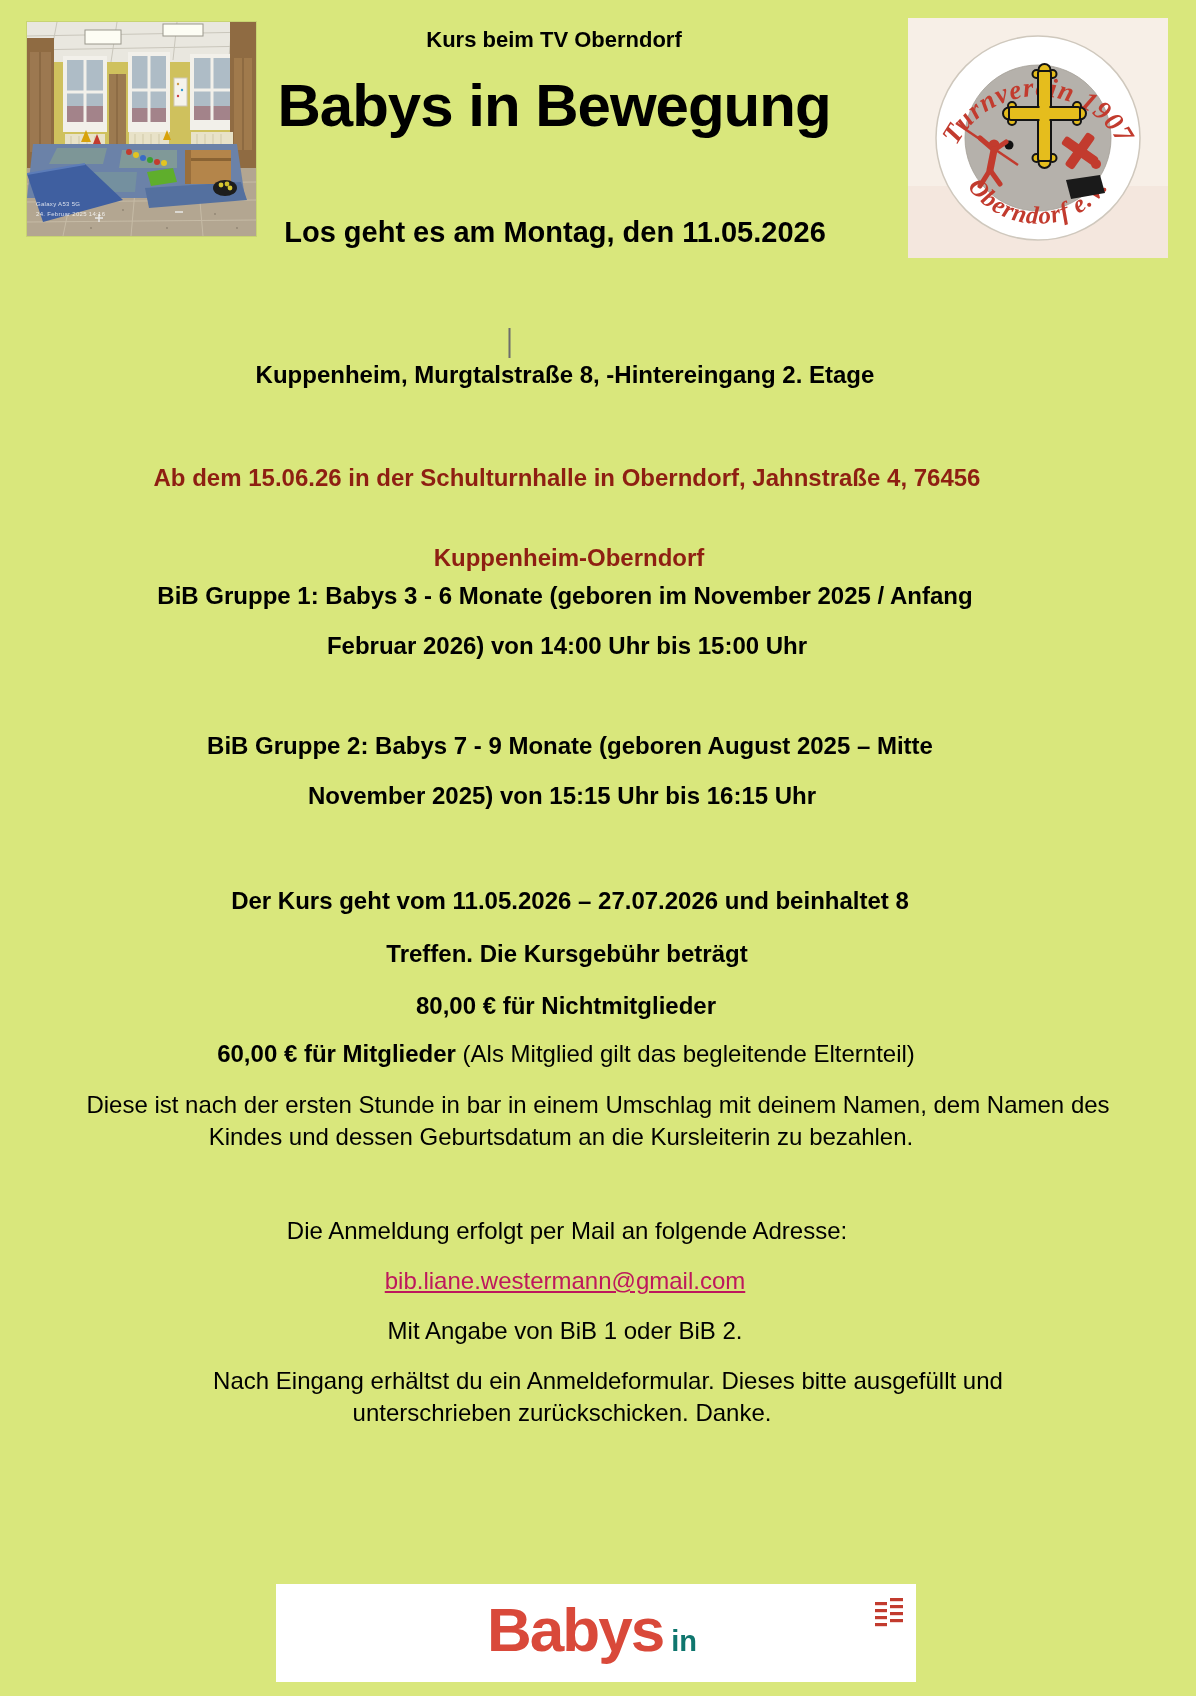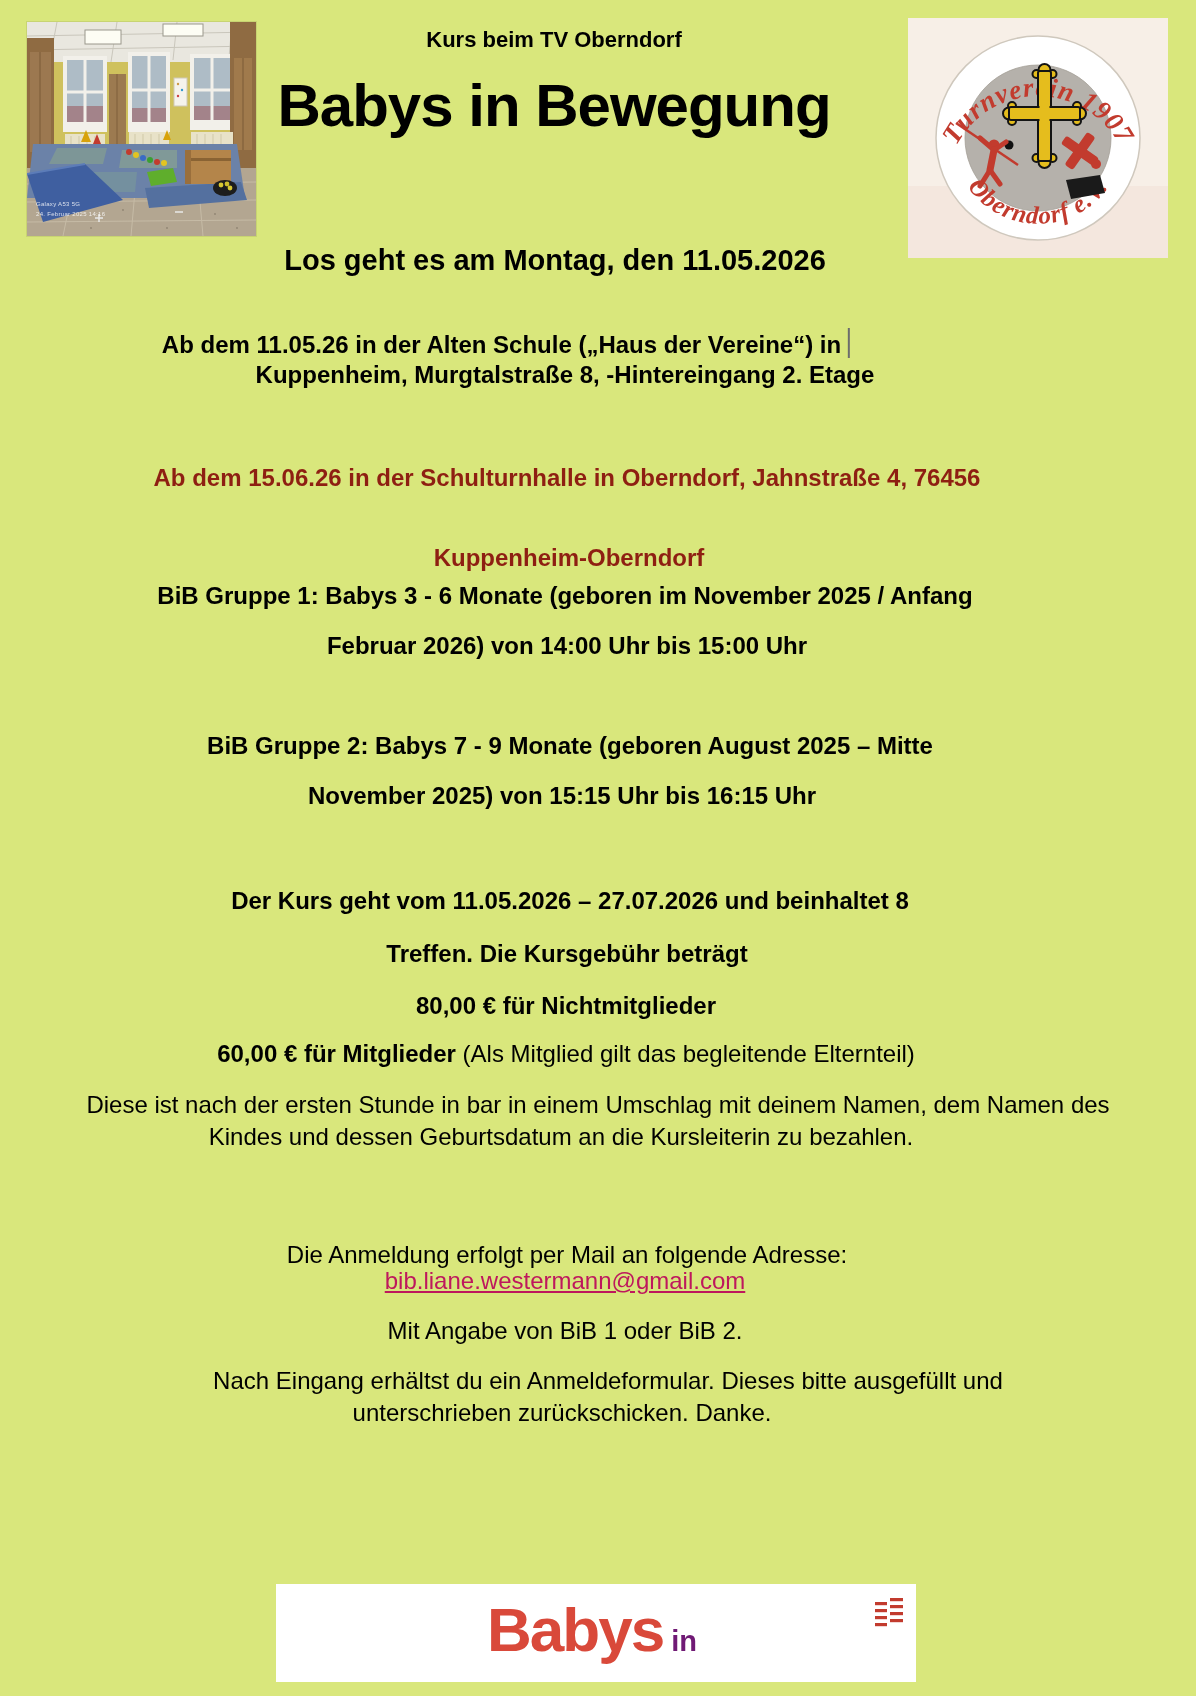--- a/index.html
+++ b/index.html
@@ -15,41 +15,41 @@
     position:absolute;
     transform:translateX(-50%);
     white-space:nowrap;
     font-size:24px;
     line-height:1.25;
   }
   .b { font-weight:700; }
   .red { color:#8e1f12; }
   .kicker { font-size:22px; font-weight:700; }
   .title  { font-size:60px; font-weight:700; letter-spacing:-1px; }
-  .start  { font-size:29px; font-weight:700;margin-top:28px; }
+  .start  { font-size:29px; font-weight:700; }
   .caret {
     display:inline-block; width:2px; height:30px;
     background:#6d6d6d; margin-left:7px; vertical-align:-5px;
   }
   a.email {
     color:#be185d; text-decoration:underline; cursor:pointer;
   }
   .photo {
     position:absolute; left:27px; top:22px; width:229px; height:214px;
     box-shadow:0 0 0 1px rgba(0,0,0,.08);
   }
   .clublogo { position:absolute; left:908px; top:18px; width:260px; height:240px; }
   .biblogo {
     position:absolute; left:276px; top:1584px; width:640px; height:98px;
     background:#ffffff;
     display:flex; align-items:baseline; justify-content:center;
     padding-top:10px;
   }
   .biblogo .babys   { color:#d9493a; font-weight:700; font-size:62px; letter-spacing:-2px; }
-  .biblogo .inword  { color:#701a75; font-weight:700; font-size:29px; margin:0 8px; }
+  .biblogo .inword  { color:#0f766e; font-weight:700; font-size:29px; margin:0 8px; }
   .biblogo .beweg   { color:#171717; font-weight:700; font-size:62px; letter-spacing:-2px; }
   .biblogo .mark    { position:absolute; right:10px; top:12px; }
   .wm { font-size:6px; fill:#ffffff; opacity:.8; letter-spacing:.3px; }
 </style>
 </head>
 <body>
 
 <div class="photo">
   <svg width="229" height="214" viewBox="0 0 229 214">
 
@@ -240,21 +240,21 @@
       <polygon points="158,162 192,157 197,175 163,181" fill="#1a1a1a"></polygon>
     </g>
   </svg>
 </div>
 
 <div class="cline kicker" style="left:554px; top:26px;">Kurs beim TV Oberndorf</div>
 <div class="cline title" style="left:554px; top:68px;">Babys in Bewegung</div>
 <div class="cline start" style="left:555px; top:214px;">Los geht es am Montag, den 11.05.2026</div>
 
 <div class="cline b" style="left:506px; top:328px;">
-  <span>Ab dem 11.05.26 in der Alten Schule („Haus der Vereine“) in</span><span class="caret"></span>
+  <span class="caret"></span>
 </div>
 <div class="cline b" style="left:565px; top:360px;">Kuppenheim, Murgtalstraße 8, -Hintereingang 2. Etage</div>
 
 <div class="cline b red" style="left:567px; top:463px;">Ab dem 15.06.26 in der Schulturnhalle in Oberndorf, Jahnstraße 4, 76456</div>
 <div class="cline b red" style="left:569px; top:495px;margin-top:48px;">Kuppenheim-Oberndorf</div>
 
 <div class="cline b" style="left:565px; top:581px;">BiB Gruppe 1: Babys 3 - 6 Monate (geboren im November 2025 / Anfang</div>
 <div class="cline b" style="left:567px; top:631px;">Februar 2026) von 14:00 Uhr bis 15:00 Uhr</div>
 
 <div class="cline b" style="left:570px; top:731px;">BiB Gruppe 2: Babys 7 - 9 Monate (geboren August 2025 – Mitte</div>
@@ -264,21 +264,21 @@
 <div class="cline b" style="left:567px; top:939px;">Treffen. Die Kursgebühr beträgt</div>
 <div class="cline b" style="left:566px; top:991px;">80,00 € für Nichtmitglieder</div>
 
 <div class="cline" style="left:566px; top:1039px;">
   <span class="b">60,00 € für Mitglieder</span><span> (Als Mitglied gilt das begleitende Elternteil)</span>
 </div>
 
 <div class="cline" style="left:598px; top:1090px;">Diese ist nach der ersten Stunde in bar in einem Umschlag mit deinem Namen, dem Namen des</div>
 <div class="cline" style="left:561px; top:1122px;">Kindes und dessen Geburtsdatum an die Kursleiterin zu bezahlen.</div>
 
-<div class="cline" style="left:567px; top:1216px;margin-top:24px;">Die Anmeldung erfolgt per Mail an folgende Adresse:</div>
+<div class="cline" style="left:567px; top:1216px;">Die Anmeldung erfolgt per Mail an folgende Adresse:</div>
 <div class="cline" style="left:565px; top:1266px;">
   <a class="email">bib.liane.westermann@gmail.com</a>
 </div>
 <div class="cline" style="left:565px; top:1316px;">Mit Angabe von BiB 1 oder BiB 2.</div>
 
 <div class="cline" style="left:560px; top:1366px;margin-left:48px;">Nach Eingang erhältst du ein Anmeldeformular. Dieses bitte ausgefüllt und</div>
 <div class="cline" style="left:562px; top:1398px;">unterschrieben zurückschicken. Danke.</div>
 
 <div class="biblogo">
   <span class="babys">Babys</span>

